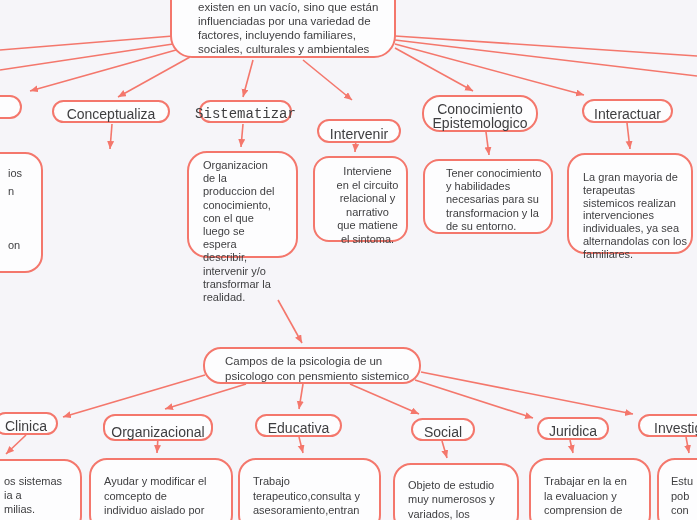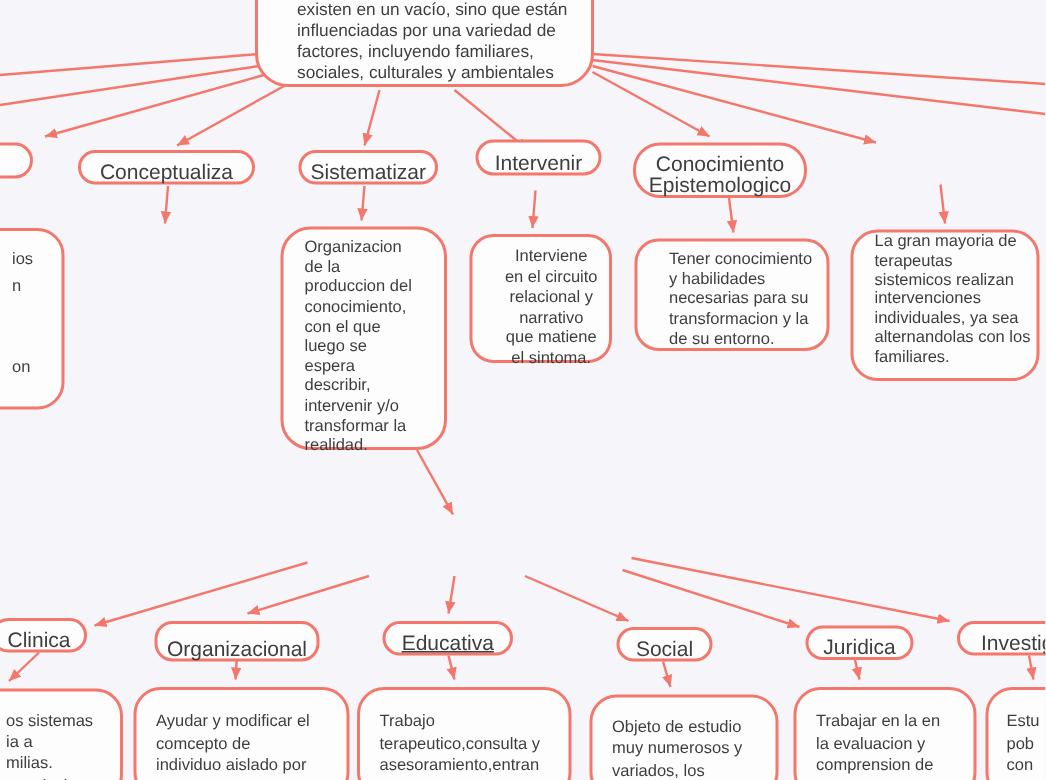--- a/index.html
+++ b/index.html
@@ -96,44 +96,47 @@
 factores, incluyendo familiares,
 sociales, culturales y ambientales</span>
   </div>
 
   <div class="node pill" style="left:-30px;top:95px;width:52px;height:24px;border-radius:12px;"></div>
 
   <div class="node pill" style="left:52px;top:100px;width:118px;height:23px;border-radius:12px;">
     <span>Conceptualiza</span>
   </div>
 
-  <div class="node pill" style="left:199px;top:100px;width:93px;height:23px;border-radius:12px;">
+  <div class="node pill" style="left:199px;top:100px;width:93px;height:23px;border-radius:12px;font-family:Liberation Mono, monospace;">
     <span>Sistematizar</span>
   </div>
 
-  <div class="node pill" style="left:317px;top:93px;width:84px;height:24px;border-radius:12px;">
+  <div class="node pill" style="left:317px;top:119px;width:84px;height:24px;border-radius:12px;">
     <span>Intervenir</span>
   </div>
 
   <div class="node pill" style="left:422px;top:95px;width:116px;height:37px;border-radius:18px;">
     <span>Conocimiento
 Epistemologico</span>
   </div>
 
+  <div class="node pill" style="left:582px;top:99px;width:91px;height:24px;border-radius:12px;">
+    <span>Interactuar</span>
+  </div>
 
   <div class="node box" style="left:-142px;top:152px;width:185px;height:121px;padding:10px 0 0 148px;line-height:18px;">
     <span>ios
 n
 
 
 on</span>
   </div>
 
 
-  <div class="node box" style="left:187px;top:151px;width:111px;height:149px;border-radius:20px;padding:6px 0 0 14px;line-height:13.2px;">
+  <div class="node box" style="left:187px;top:151px;width:111px;height:107px;border-radius:20px;padding:6px 0 0 14px;line-height:13.2px;">
     <span>Organizacion
 de la
 produccion del
 conocimiento,
 con el que
 luego se
 espera
 describir,
 intervenir y/o
 transformar la
@@ -150,40 +153,44 @@
   </div>
 
   <div class="node box" style="left:423px;top:159px;width:130px;height:75px;border-radius:16px;padding:6px 0 0 21px;line-height:13.2px;">
     <span>Tener conocimiento
 y habilidades
 necesarias para su
 transformacion y la
 de su entorno.</span>
   </div>
 
-  <div class="node box" style="left:567px;top:153px;width:126px;height:101px;padding:0 0 0 14px;line-height:12.8px;">
+  <div class="node box" style="left:567px;top:153px;width:126px;height:101px;padding:16px 0 0 14px;line-height:12.8px;">
     <span>La gran mayoria de
 terapeutas
 sistemicos realizan
 intervenciones
 individuales, ya sea
 alternandolas con los
 familiares.</span>
   </div>
 
+  <div class="node box" style="left:203px;top:347px;width:218px;height:37px;padding:5px 0 0 20px;line-height:15px;font-size:11.5px;">
+    <span>Campos de la psicologia  de un
+psicologo con pensmiento sistemico</span>
+  </div>
 
   <div class="node pill" style="left:-6px;top:412px;width:64px;height:23px;border-radius:12px;">
     <span>Clinica</span>
   </div>
 
   <div class="node pill" style="left:103px;top:414px;width:110px;height:27px;border-radius:12px;">
     <span>Organizacional</span>
   </div>
 
-  <div class="node pill" style="left:255px;top:414px;width:87px;height:23px;border-radius:12px;text-decoration:underline;">
+  <div class="node pill" style="left:255px;top:414px;width:87px;height:23px;border-radius:12px;">
     <span>Educativa</span>
   </div>
 
   <div class="node pill" style="left:411px;top:418px;width:64px;height:23px;border-radius:12px;">
     <span>Social</span>
   </div>
 
   <div class="node pill" style="left:537px;top:417px;width:72px;height:23px;border-radius:12px;">
     <span>Juridica</span>
   </div>

